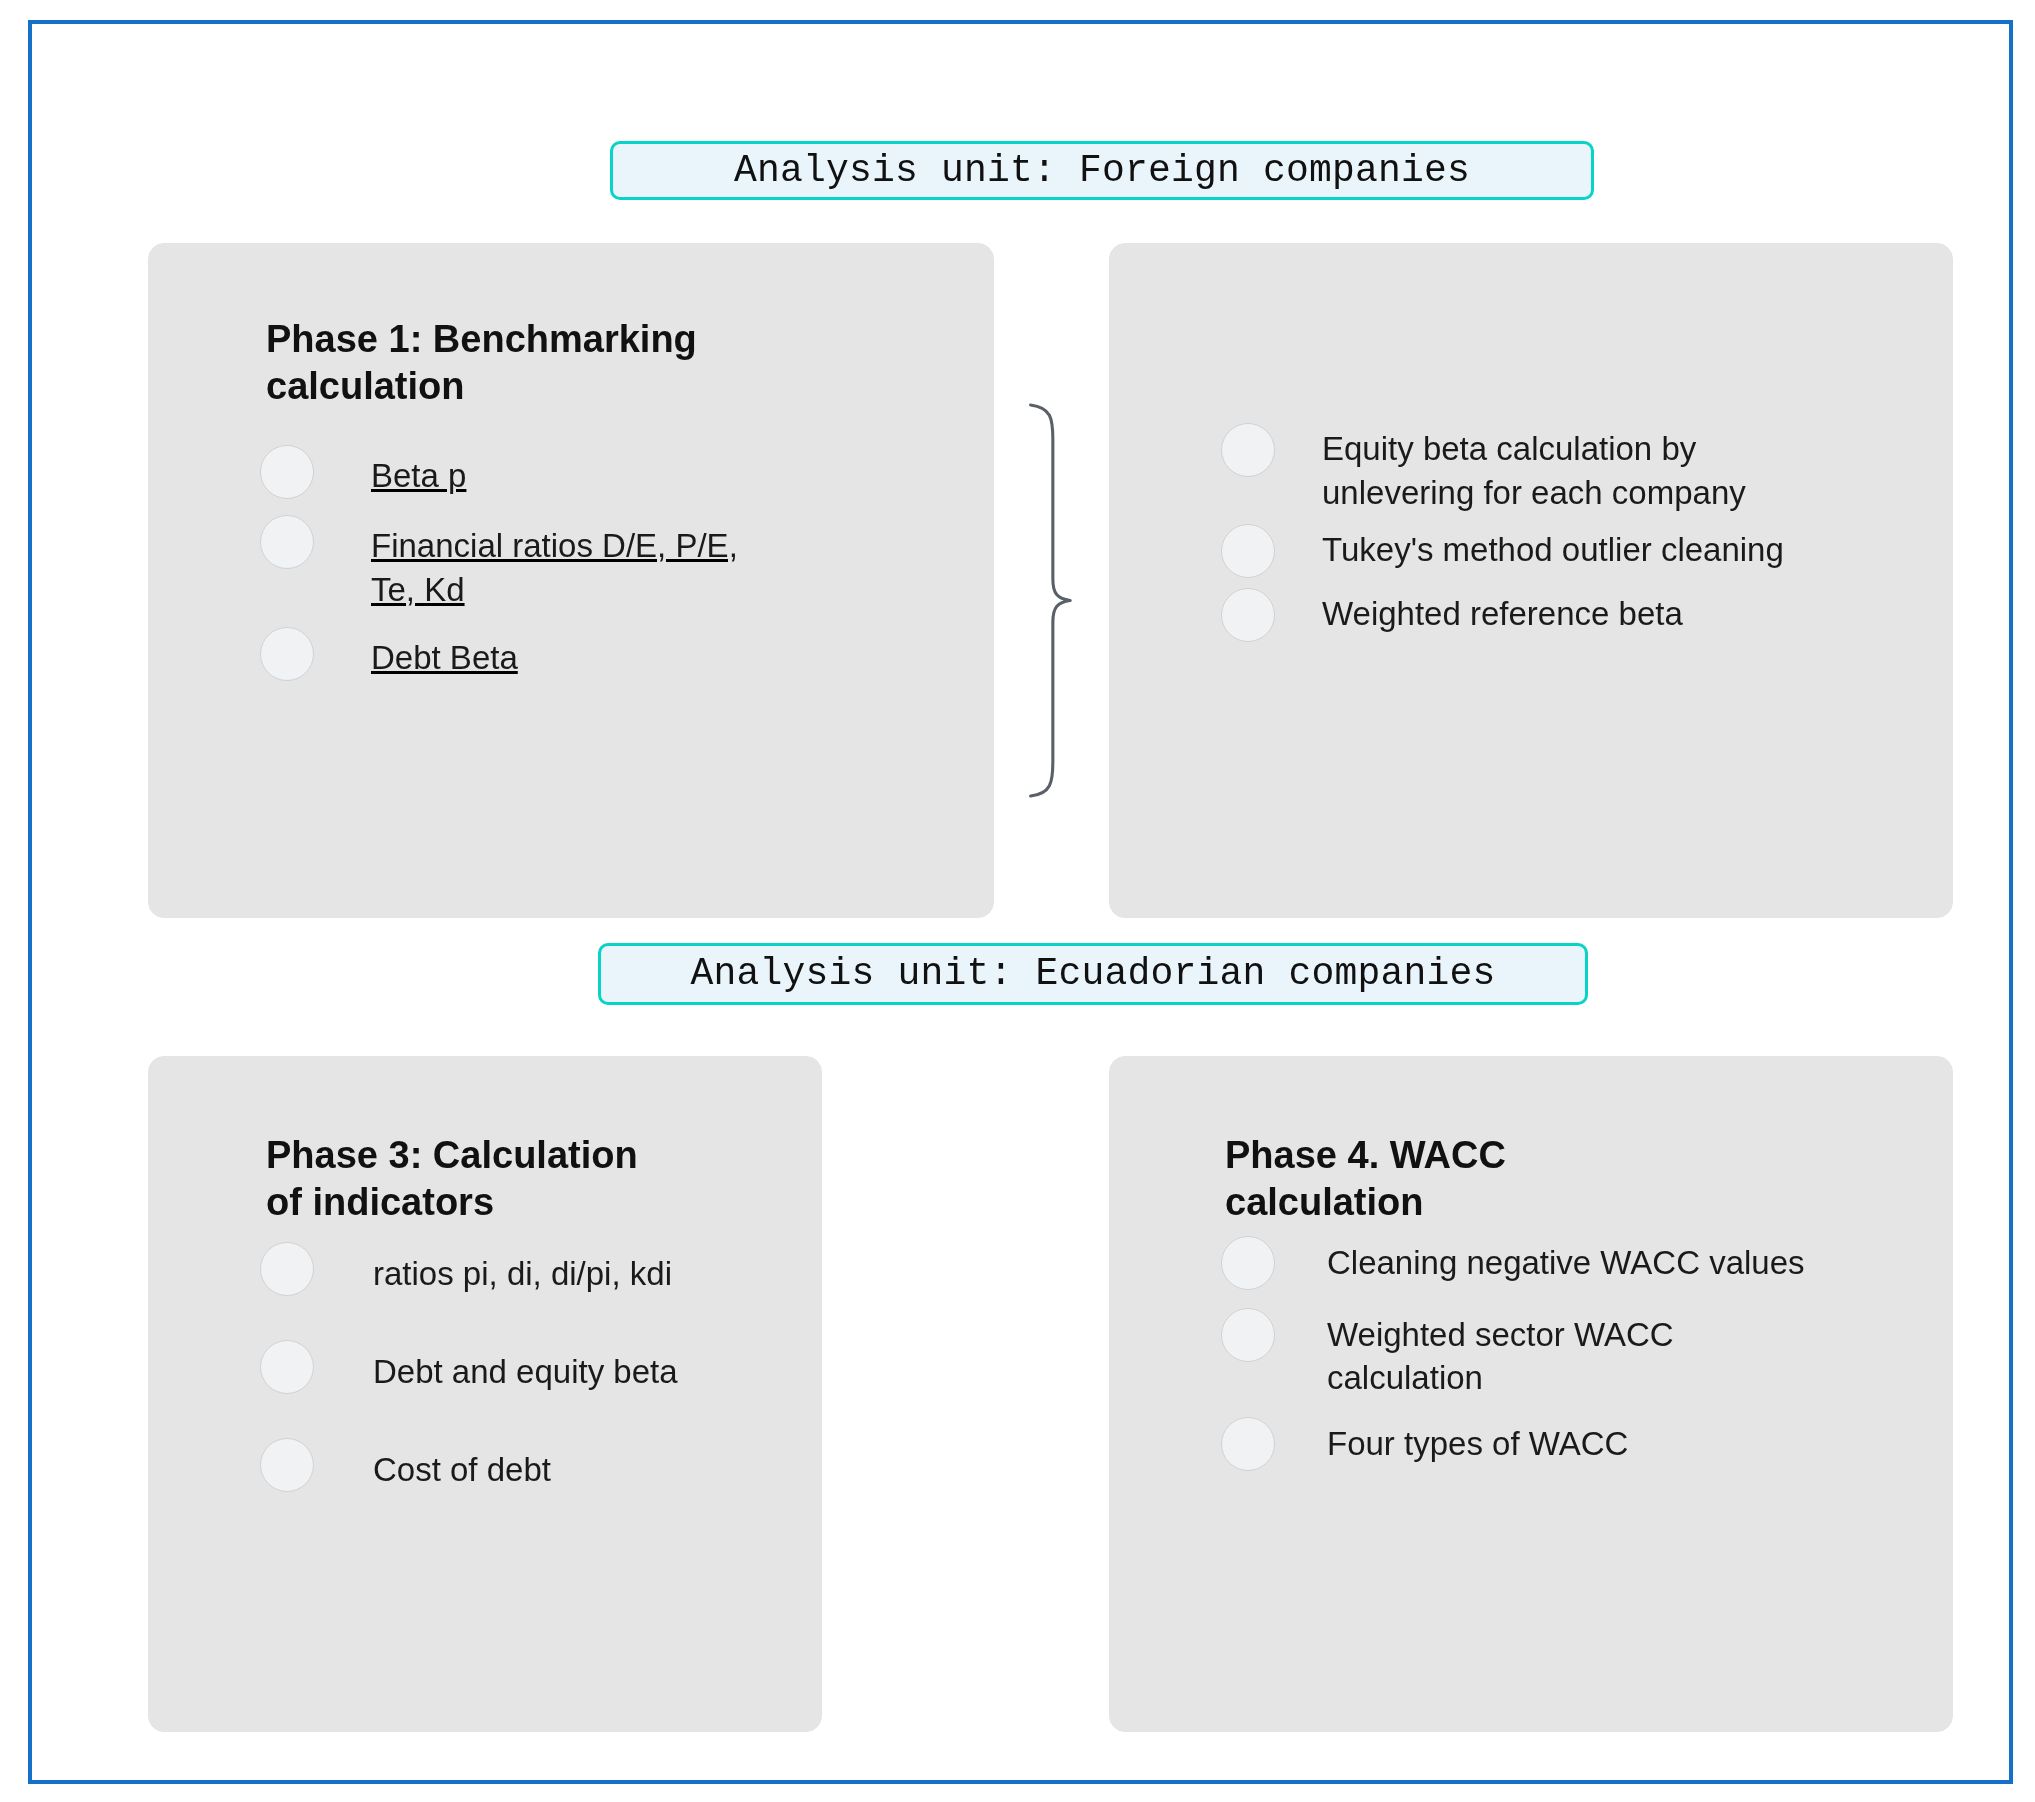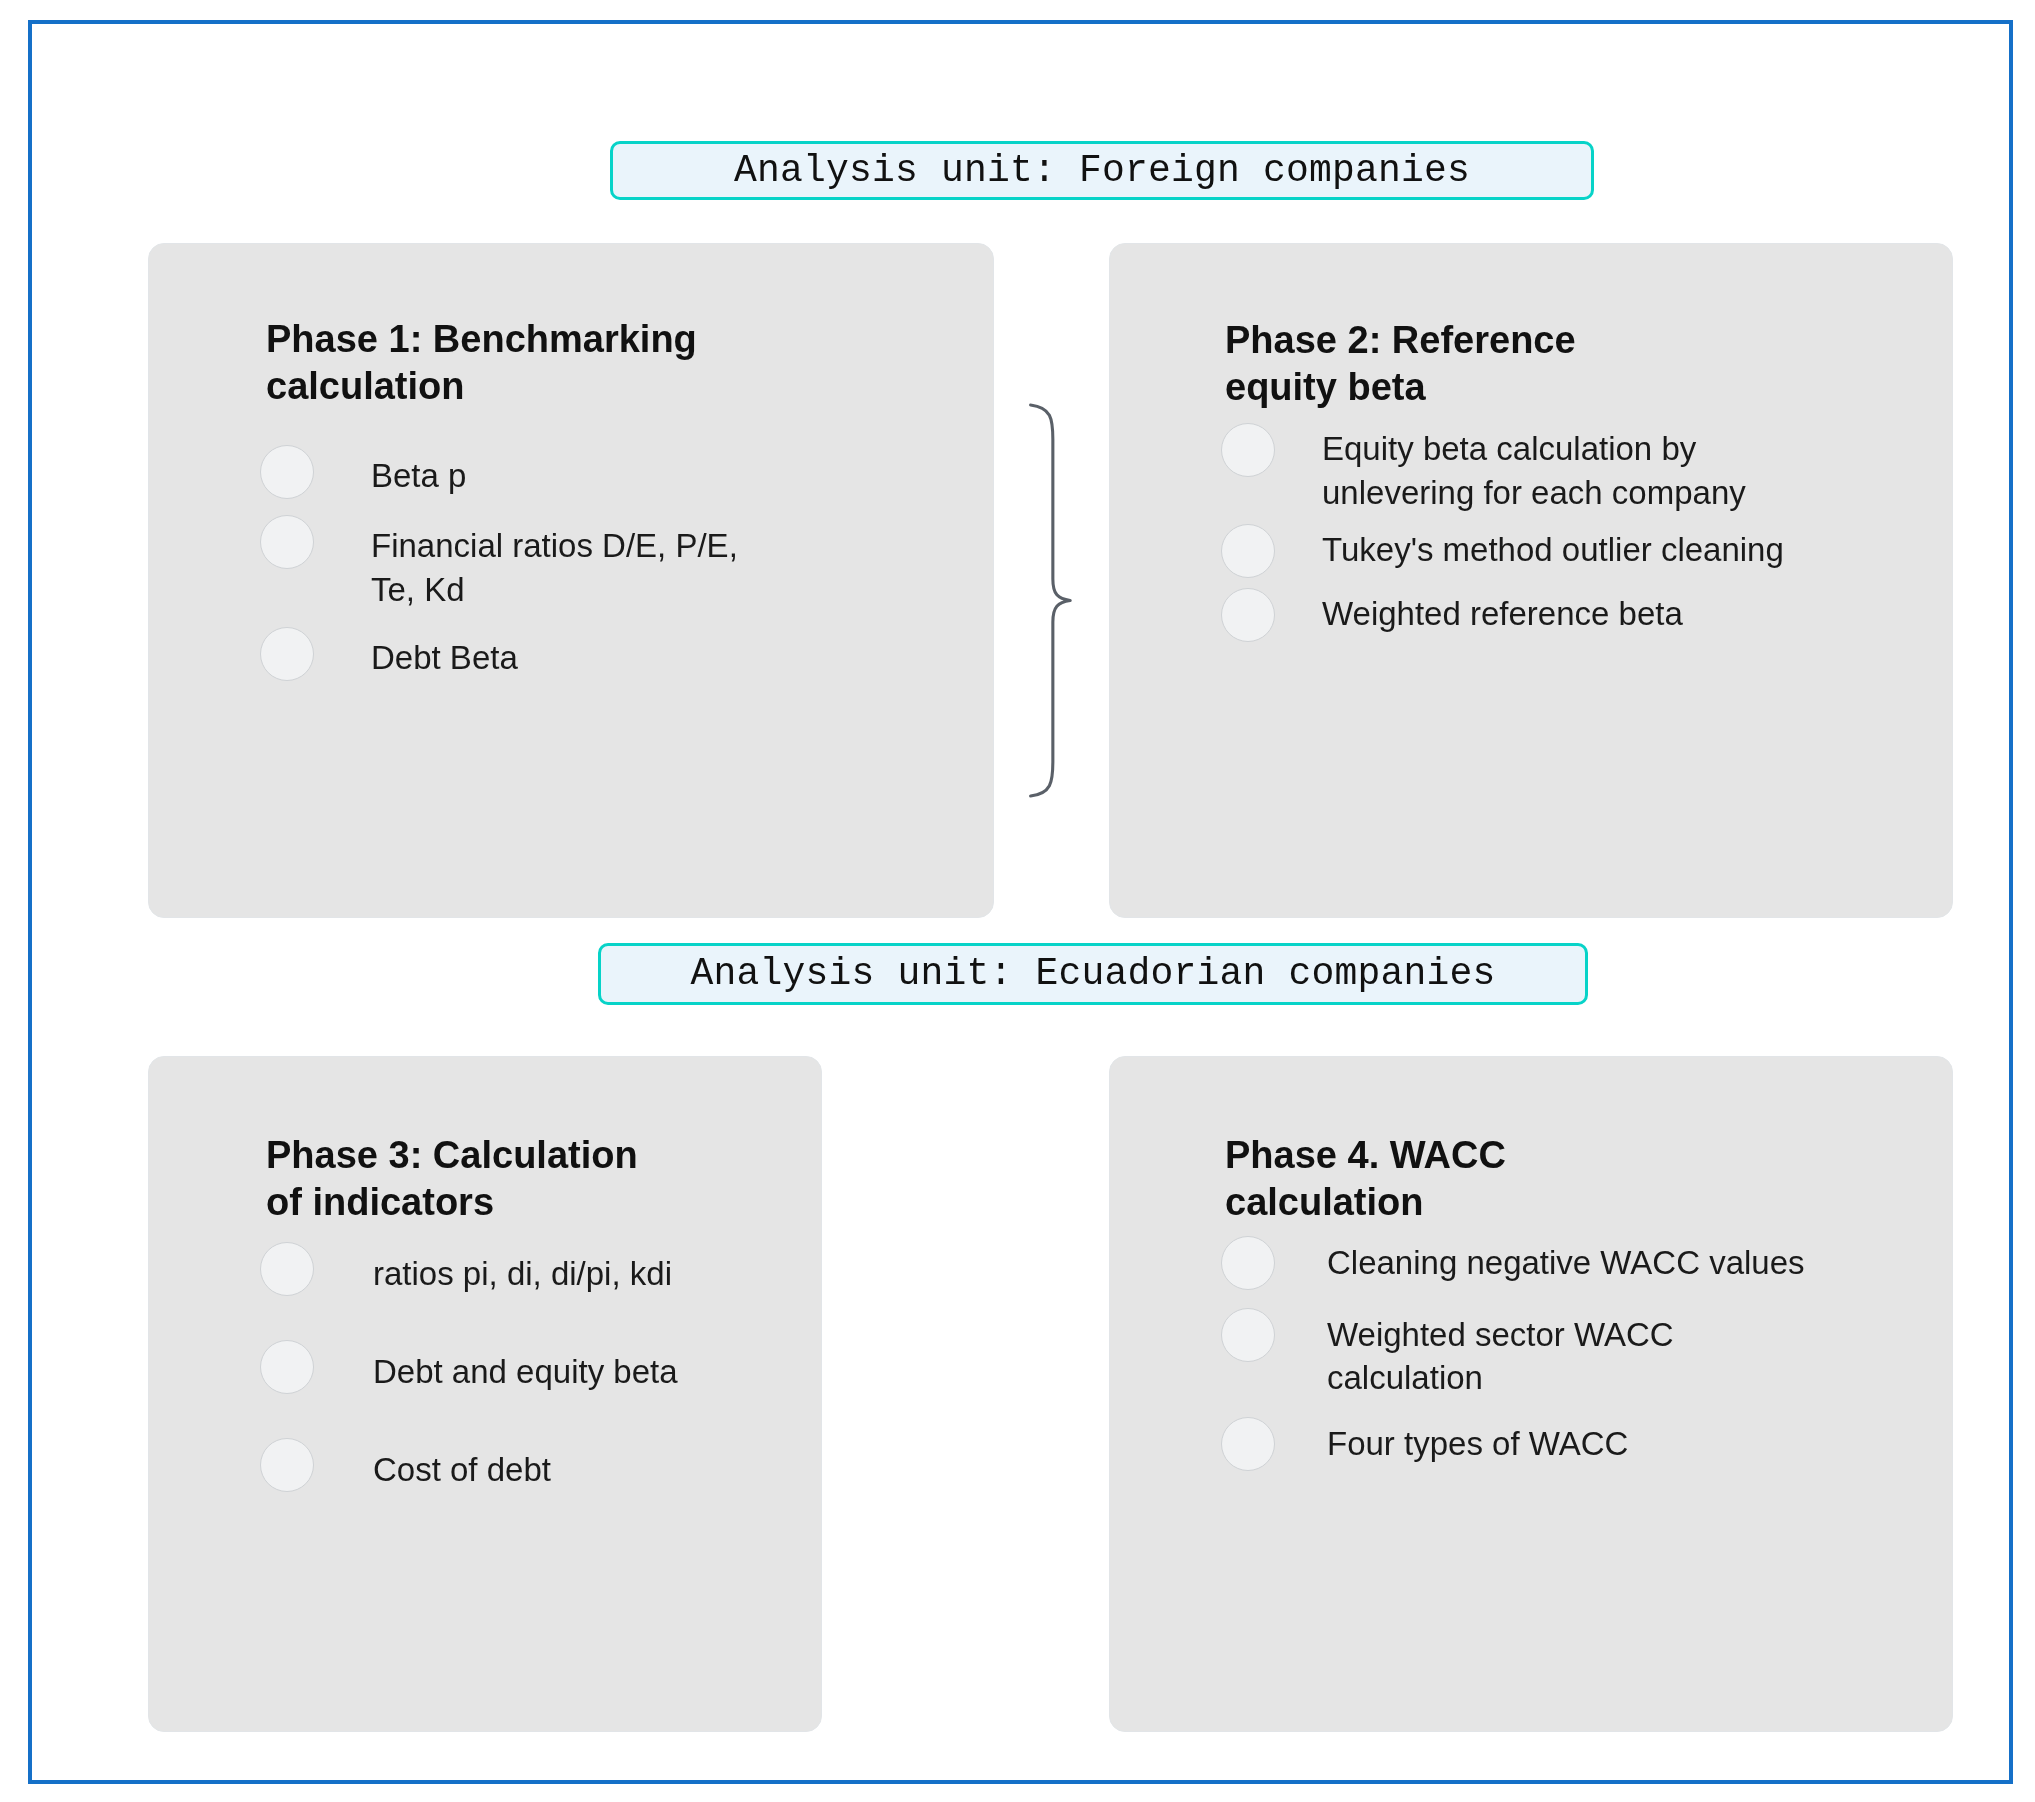--- a/index.html
+++ b/index.html
@@ -85,21 +85,21 @@
   .card-p1 .phase-title { left: 117px; top: 72px; width: 555px; }
   .card-p2 .phase-title { left: 115px; top: 73px; width: 555px; }
   .card-p3 .phase-title { left: 117px; top: 75px; width: 555px; }
   .card-p4 .phase-title { left: 115px; top: 75px; width: 555px; }
 
   .bullets {
     position: absolute;
     left: 111px;
     width: 709px;
   }
-  .card-p1 .bullets { top: 201px; }
+  .card-p1 .bullets { top: 201px; text-decoration: underline; }
   .card-p2 .bullets { top: 179px; }
   .card-p3 .bullets { top: 185px; }
   .card-p4 .bullets { top: 179px; }
 
   .bullet {
     position: relative;
     display: flex;
     align-items: flex-start;
   }
   .bullet-circle {
@@ -169,22 +169,20 @@
         <div class="bullet">
           <span class="bullet-circle"></span>
           <span class="bullet-label">Debt Beta</span>
         </div>
       </div>
     </div>
   </div>
 
   <div class="card card-p2">
     <div class="card-inner">
-      <div class="phase-title">Phase 2: Reference
-equity beta</div>
       <div class="bullets">
         <div class="bullet">
           <span class="bullet-circle"></span>
           <span class="bullet-label">Equity beta calculation by unlevering for each company</span>
         </div>
         <div class="bullet">
           <span class="bullet-circle"></span>
           <span class="bullet-label">Tukey's method outlier cleaning</span>
         </div>
         <div class="bullet">

